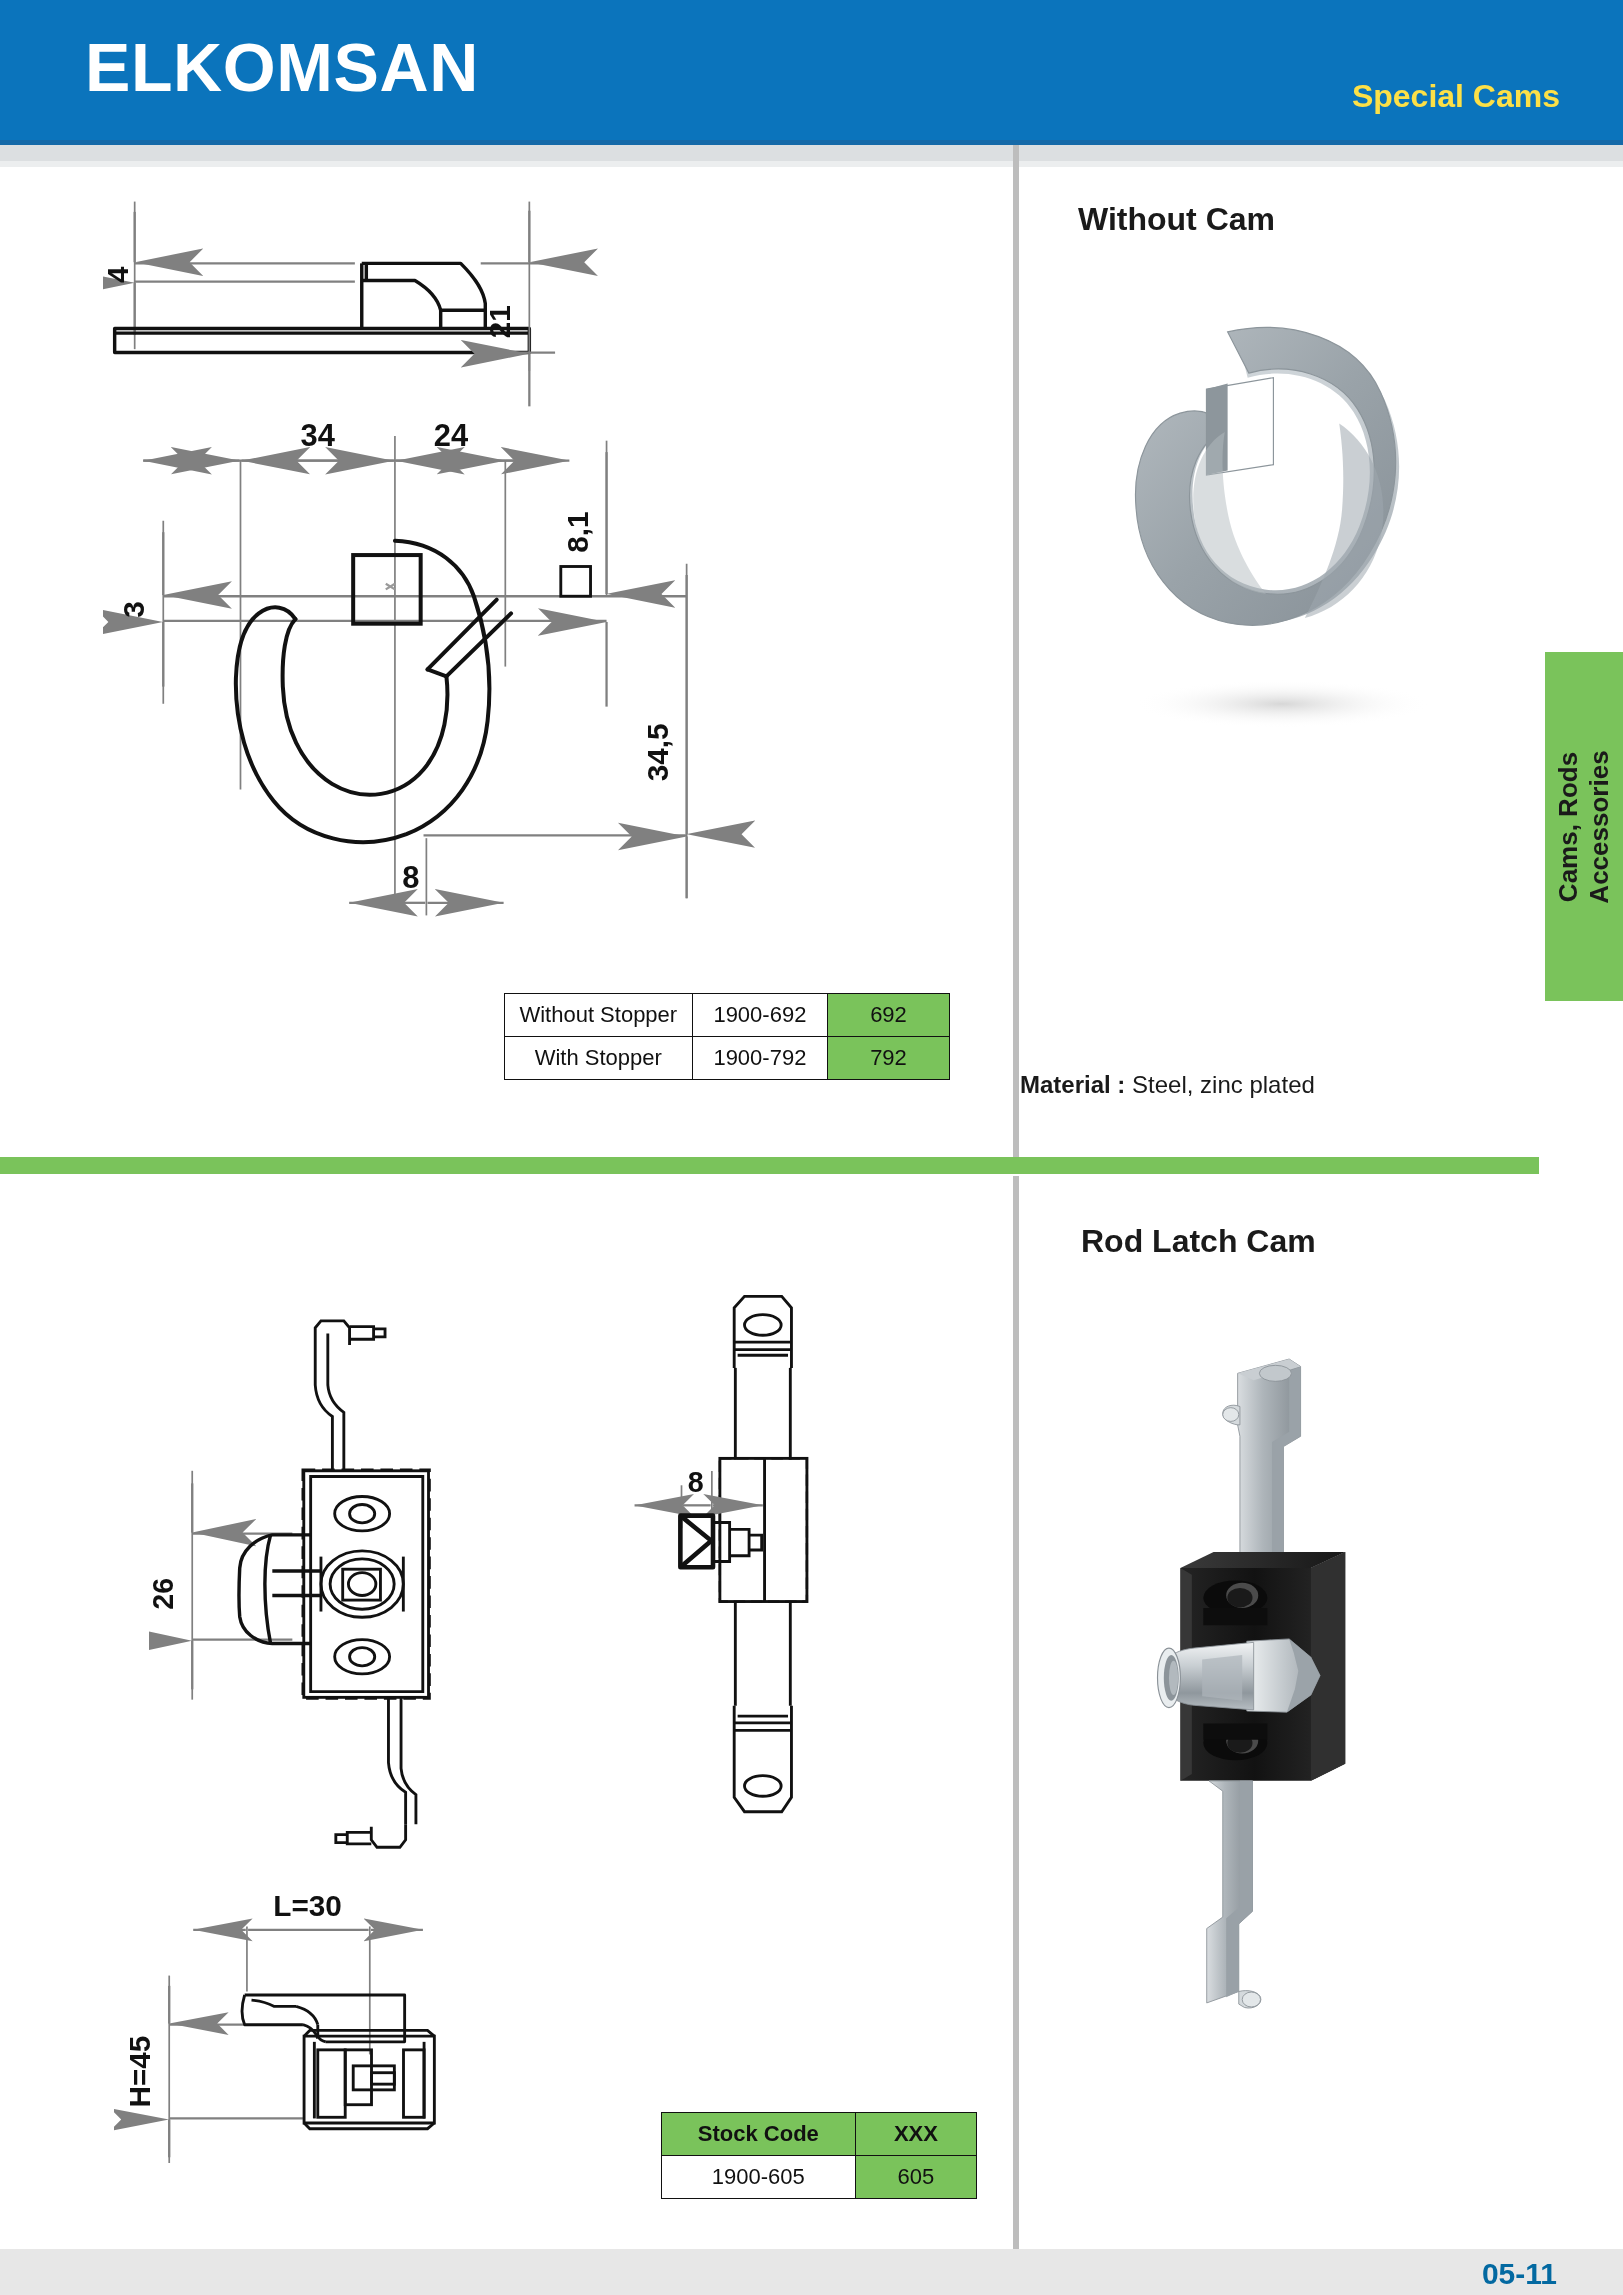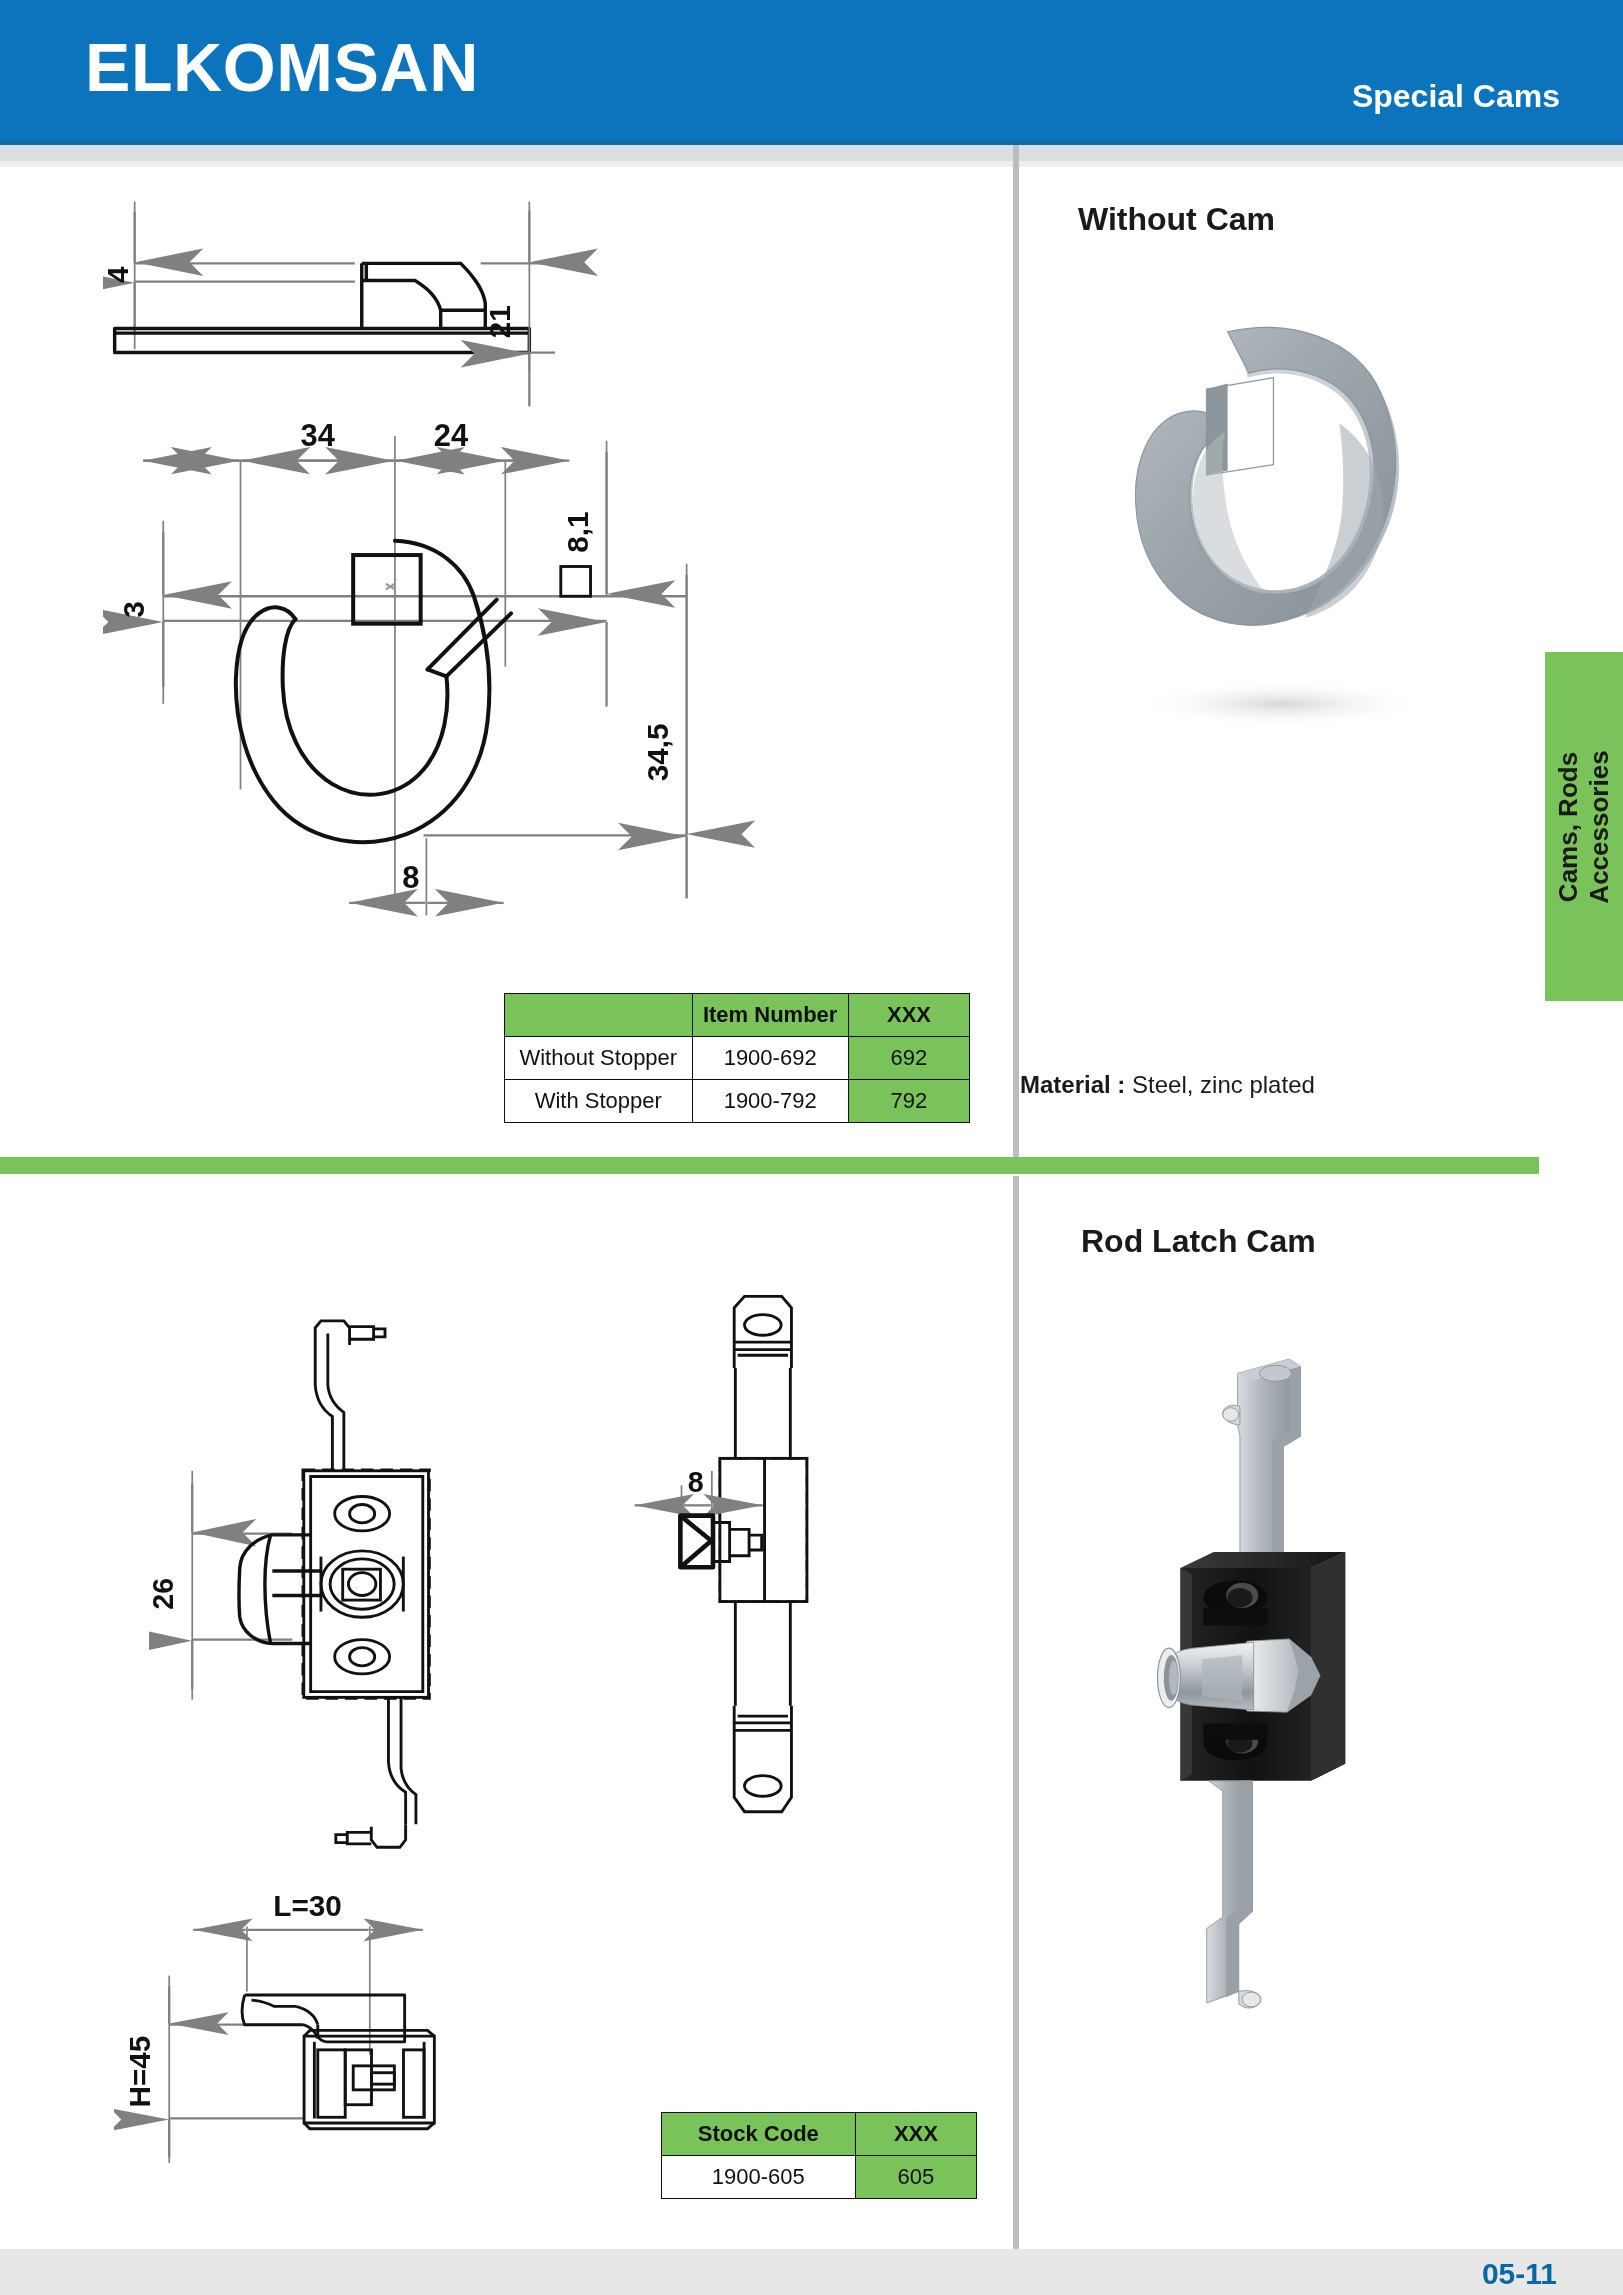--- a/index.html
+++ b/index.html
@@ -14,21 +14,21 @@
     position:absolute;left:0;top:0;width:1623px;height:160px;
     background:#0B74BC;
   }
   #brand-logo{
     position:absolute;left:85px;top:33px;
     font-size:68px;font-weight:bold;color:#ffffff;
     letter-spacing:0.6px;line-height:1;
   }
   #header-section-title{
     position:absolute;right:63px;top:80px;
-    font-size:32px;font-weight:bold;color:#ffffff;line-height:1;
+    font-size:32px;font-weight:bold;color:#fde047;line-height:1;
   }
   #header-underline{
     position:absolute;left:0;top:140px;width:1623px;height:5.2px;
     background:#1569a8;
   }
   #header-gray-band{
     position:absolute;left:0;top:145px;width:1623px;height:16px;
     background:#dcdfe1;
   }
   #header-gray-band2{
@@ -297,25 +297,20 @@
            C 350,470 318,420 306,360 C 294,300 294,250 300,215 Z" fill="#b4bbc0" opacity="0.5"></path>
 </svg>
 
 <div id="material-line">
   <span id="material-label">Material :</span>
   <span id="material-value">Steel, zinc plated</span>
 </div>
 
 <table class="cat-table" id="table-hooked">
   <tbody>
-      <tr>
-    <th class="blank"></th>
-    <th>Item Number</th>
-    <th>XXX</th>
-  </tr>
   <tr>
     <td class="white label">Without Stopper</td>
     <td class="white item">1900-692</td>
     <td class="green xxx">692</td>
   </tr>
   <tr>
     <td class="white label">With Stopper</td>
     <td class="white item">1900-792</td>
     <td class="green xxx">792</td>
   </tr>

